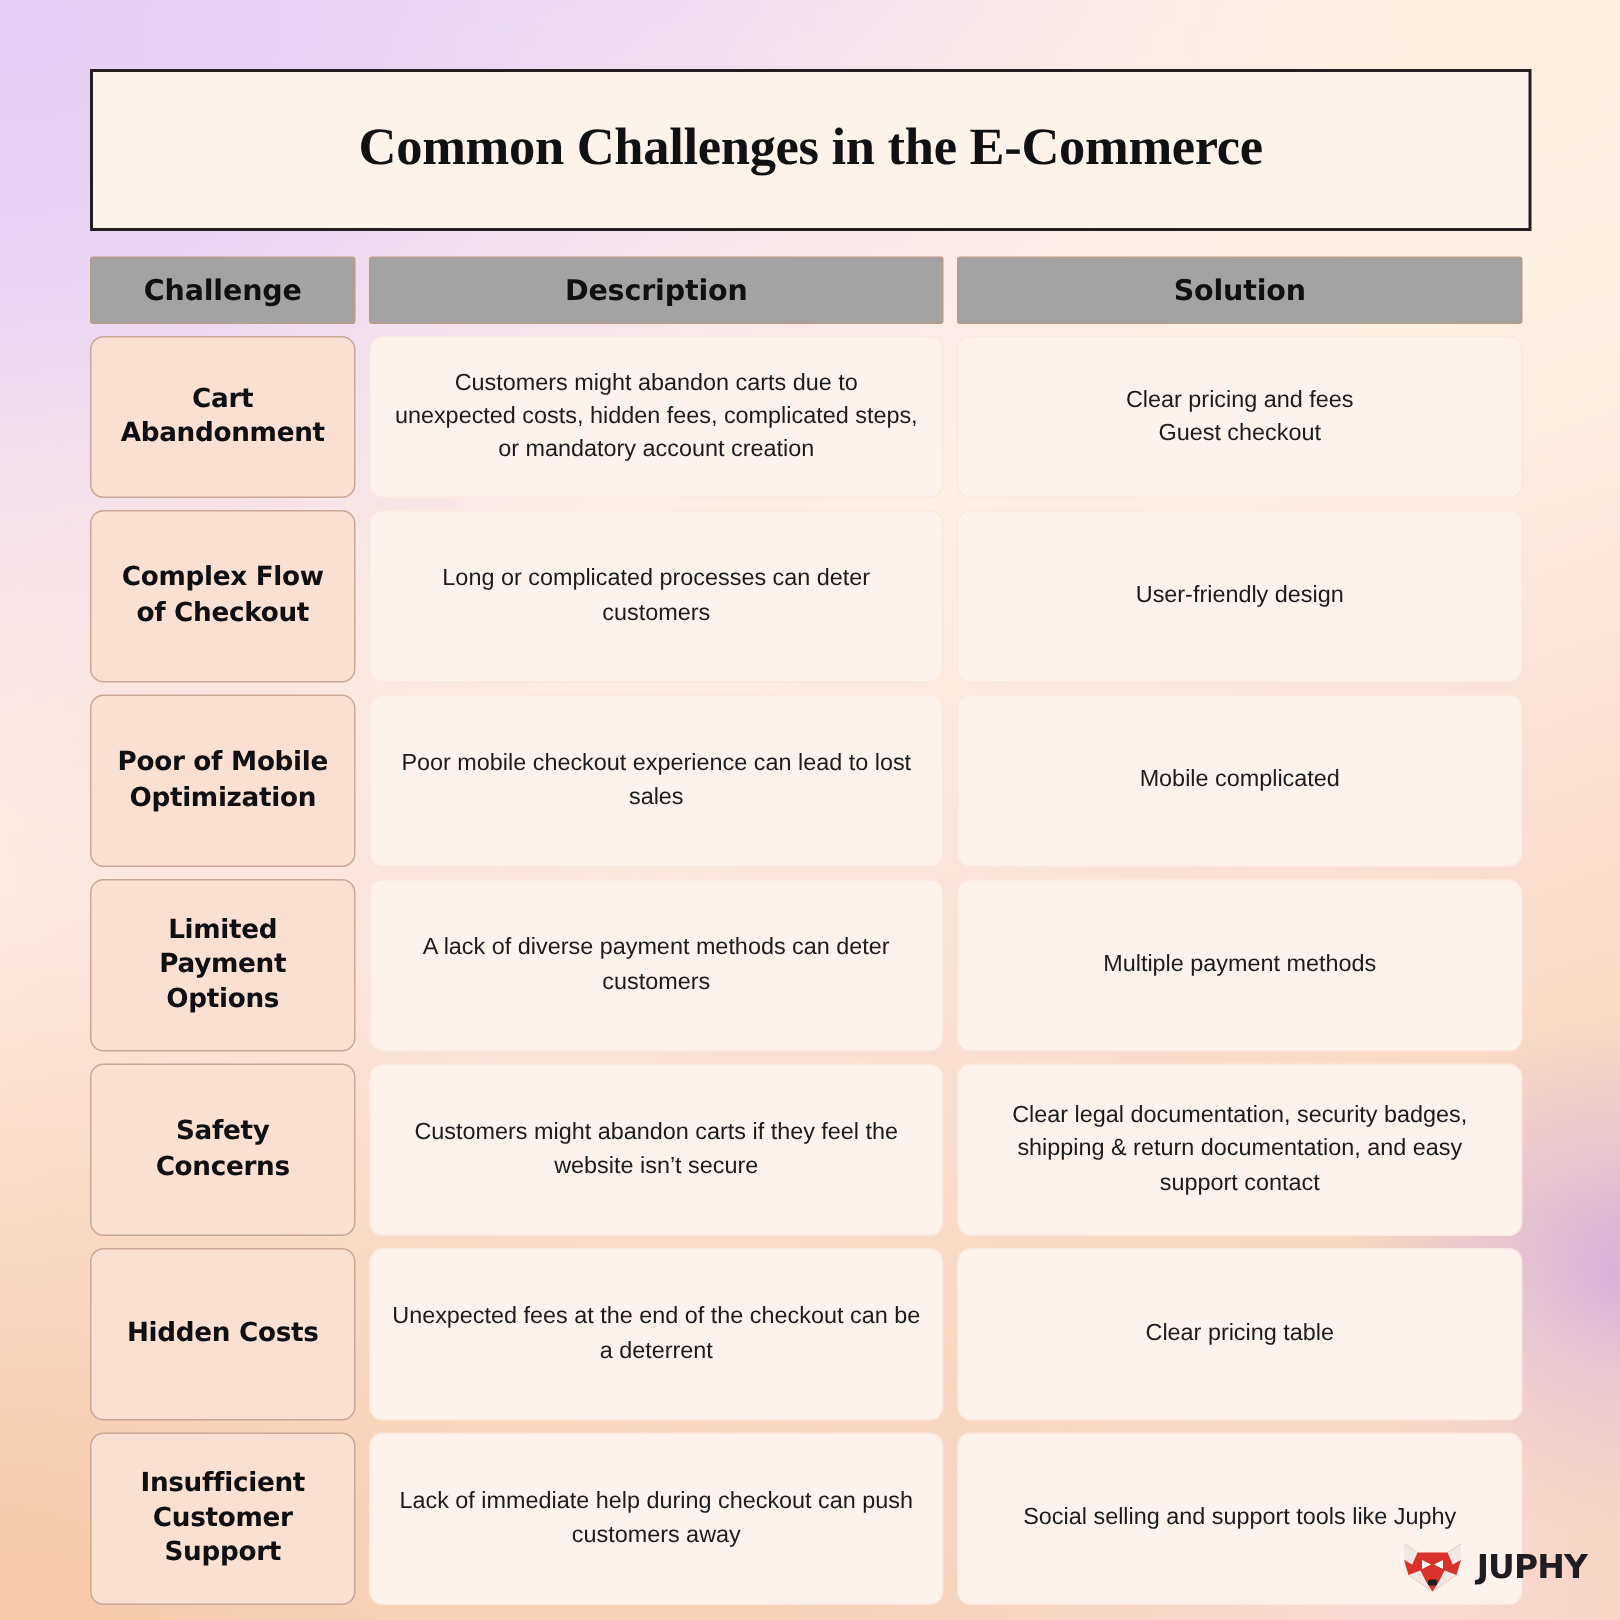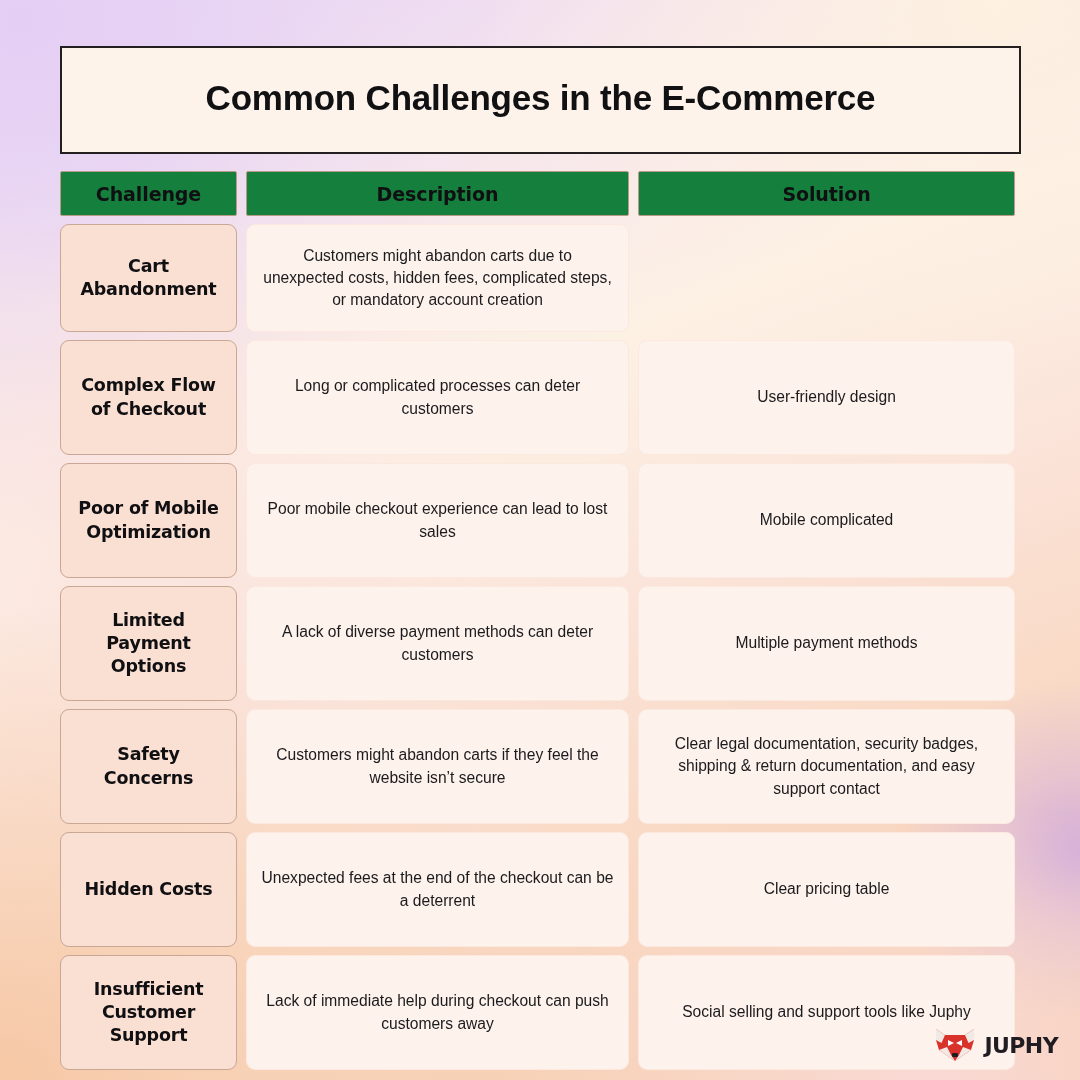--- a/index.html
+++ b/index.html
@@ -84,21 +84,21 @@
   .title-box {
     border: 2px solid #231f20;
     background: #fdf3ea;
     height: 108px;
     display: flex;
     align-items: center;
     justify-content: center;
     padding: 4px 40px 8px;
   }
   .title-text {
-    font-family: Liberation Sans, sans-serif;
+    font-family: Liberation Serif, serif;
     font-weight: 700;
     font-size: 35px;
     line-height: 1.42;
     letter-spacing: -0.2px;
     text-align: center;
     color: #111013;
   }
 
   
   .table {
@@ -107,21 +107,21 @@
     flex-direction: column;
     gap: 8px;
   }
   .row {
     display: grid;
     grid-template-columns: 177px 383px 377px;
     gap: 9px;
   }
 
   .hdr-cell {
-    background: #15803d;
+    background: #a3a3a3;
     border: 1px solid #b99a88;
     border-radius: 2px;
     height: 45px;
     display: flex;
     align-items: center;
     justify-content: center;
   }
   .hdr-text {
     font-family: "DejaVu Sans", sans-serif;
     font-weight: 700;
@@ -218,20 +218,23 @@
         <span class="hdr-text">Solution</span>
       </div>
     </div>
 
     <div class="row r0">
       <div class="cell cell-challenge">
         <span class="challenge-text">Cart Abandonment</span>
       </div>
       <div class="cell cell-desc">
         <span class="body-text">Customers might abandon carts due to unexpected costs, hidden fees, complicated steps, or mandatory account creation</span>
+      </div>
+      <div class="cell cell-sol">
+        <span class="body-text">Clear pricing and fees<br>Guest checkout</span>
       </div>
     </div>
 
     <div class="row r1">
       <div class="cell cell-challenge">
         <span class="challenge-text">Complex Flow of Checkout</span>
       </div>
       <div class="cell cell-desc">
         <span class="body-text">Long or complicated processes can deter customers</span>
       </div>

